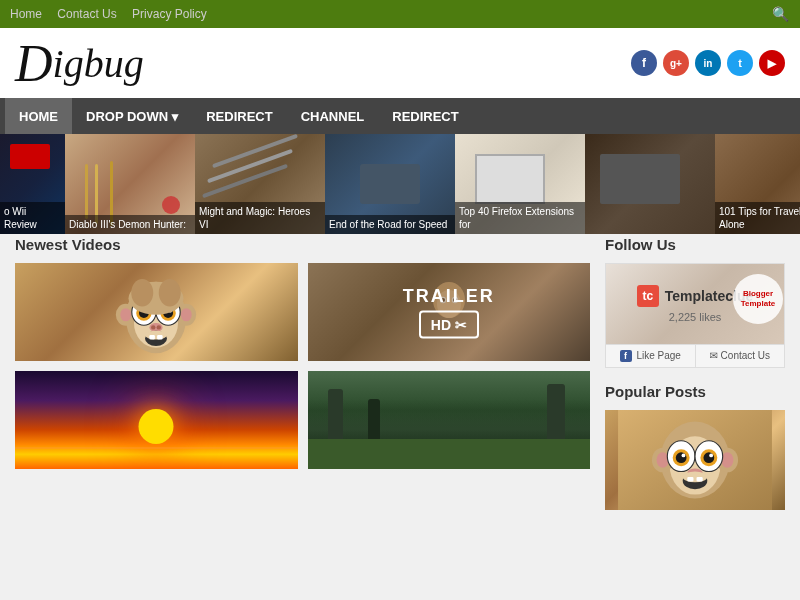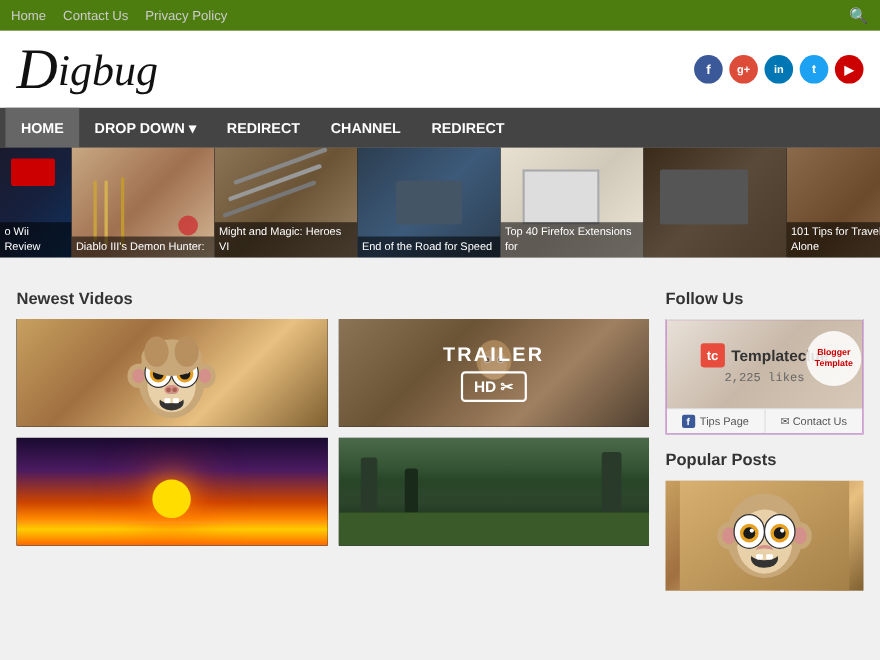--- a/index.html
+++ b/index.html
@@ -37,21 +37,21 @@
     
     .sc1 { background: linear-gradient(135deg, #1a1a2e, #16213e, #0f3460); }
     .sc2 { background: linear-gradient(135deg, #c8a882, #a07050, #d4b896); }
     .sc3 { background: linear-gradient(135deg, #8B7355, #6B5335, #9B8365); }
     .sc4 { background: linear-gradient(135deg, #2c3e50, #3d5a7a, #2c3e50); }
     .sc5 { background: linear-gradient(135deg, #e8e0d0, #d0c8b8, #f0e8d8); }
     .sc6 { background: linear-gradient(135deg, #3a2a1a, #5a4a3a, #4a3a2a); }
     .sc7 { background: linear-gradient(135deg, #8a6a4a, #6a4a2a, #9a7a5a); }
 
     
-    .main { display: flex; gap: 15px; padding: 29px 15px; }
+    .main { display: flex; gap: 15px; padding: 2px 15px; }
     .content { flex: 1; }
     .sidebar { width: 180px; flex-shrink: 0; }
 
     
     .section-title { font-size: 15px; font-weight: bold; color: #333; margin-bottom: 10px; }
 
     
     .video-grid { display: grid; grid-template-columns: 1fr 1fr; gap: 10px; }
     .video-thumb { position: relative; cursor: pointer; background: #000; overflow: hidden; }
     .video-thumb-inner { width: 100%; height: 98px; }
@@ -59,21 +59,21 @@
     
     .vt1 { background: linear-gradient(135deg, #c8a060, #a07040, #e8c080, #806030); }
     .vt2 { background: linear-gradient(135deg, #8b7355, #6b5335, #a08060, #504030); }
 
     
     .trailer-badge { position: absolute; top: 50%; left: 50%; transform: translate(-50%, -50%); text-align: center; }
     .trailer-text { color: #fff; font-size: 18px; font-weight: bold; letter-spacing: 2px; display: block; margin-bottom: 4px; }
     .trailer-hd { display: inline-flex; align-items: center; gap: 6px; border: 2px solid #fff; border-radius: 4px; padding: 4px 10px; color: #fff; font-size: 14px; font-weight: bold; }
 
     
-    .follow-us-box { background: #a21caf; margin-bottom: 15px; border: 1px solid #ddd; overflow: hidden; }
+    .follow-us-box { background: #f0abfc; margin-bottom: 15px; border: 1px solid #ddd; overflow: hidden; }
     .follow-us-inner { position: relative; height: 80px; background: linear-gradient(135deg, #e8e0d8, #c8b8a8, #d8c8b8); display: flex; align-items: center; justify-content: center; }
     .blogger-badge { position: absolute; right: 1px; top: 10px; background: rgba(255,255,255,0.85); border-radius: 50%; width: 50px; height: 50px; display: flex; align-items: center; justify-content: center; font-size: 9px; text-align: center; font-weight: bold; color: #c00; }
     .follow-actions { display: flex; background: #f5f5f5; border-top: 1px solid #ddd; }
     .follow-btn { flex: 1; padding: 5px 4px; font-size: 10px; text-align: center; cursor: pointer; border-right: 1px solid #ddd; color: #555; }
     .follow-btn:last-child { border-right: none; }
     .fb-icon-sm { display: inline-block; width: 12px; height: 12px; background: #3b5998; border-radius: 2px; color: #fff; font-size: 9px; font-weight: bold; text-align: center; line-height: 12px; margin-right: 2px; }
 
     
     .popular-post-thumb { width: 100%; height: 100px; background: linear-gradient(135deg, #c8a060, #a07040, #e8c080, #806030); position: relative; overflow: hidden; cursor: pointer; }
   </style>
@@ -264,30 +264,30 @@
   <div class="sidebar">
 
     <div class="section-title">Follow Us</div>
     <div class="follow-us-box">
       <div class="follow-us-inner">
         <div style="text-align:center;">
           <div style="display:flex;align-items:center;gap:6px;margin-bottom:4px;">
             <div style="background:#e74c3c;color:#fff;width:22px;height:22px;border-radius:3px;display:flex;align-items:center;justify-content:center;font-size:12px;font-weight:bold;">tc</div>
             <span style="font-size:14px;font-weight:bold;color:#333;">Templateclue</span>
           </div>
-          <div style="font-size:11px;color:#666;font-family:Liberation Mono, monospace;">2,225 likes</div>
+          <div style="font-size:11px;color:#666;">2,225 likes</div>
         </div>
         <div class="blogger-badge">
           <span style="font-size:8px;font-weight:bold;color:#c00;line-height:1.2;">Blogger<br>Template</span>
         </div>
       </div>
       <div class="follow-actions">
         <div class="follow-btn">
           <span class="fb-icon-sm">f</span>
-          <span>Tips Page</span>
+          <span>Like Page</span>
         </div>
         <div class="follow-btn">✉ Contact Us</div>
       </div>
     </div>
 
     <div class="section-title">Popular Posts</div>
     <div class="popular-post-thumb">
       <svg viewBox="0 0 200 130" xmlns="http://www.w3.org/2000/svg" style="width:100%;height:100%;">
         <rect width="200" height="130" fill="#c8a060"></rect>
         <rect width="200" height="130" fill="url(#grad1)" opacity="0.5"></rect>

